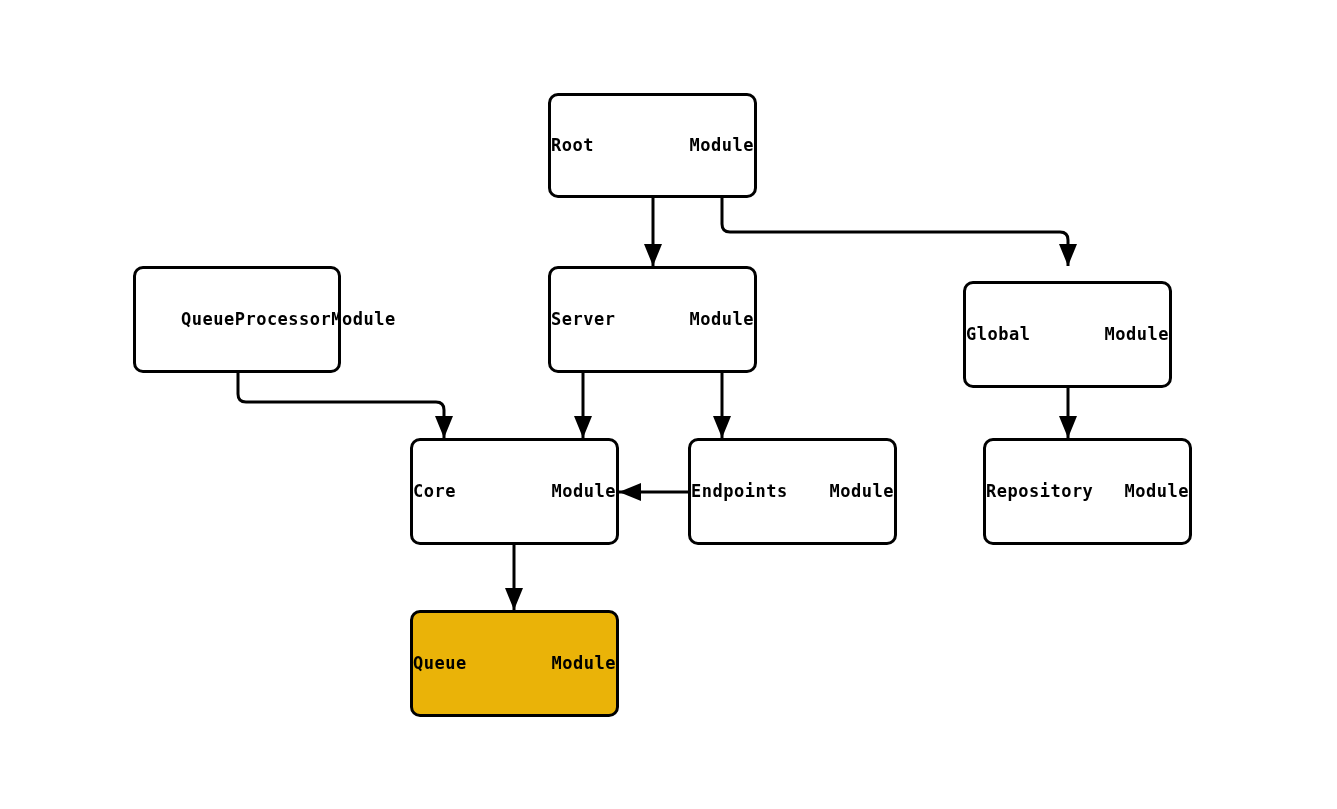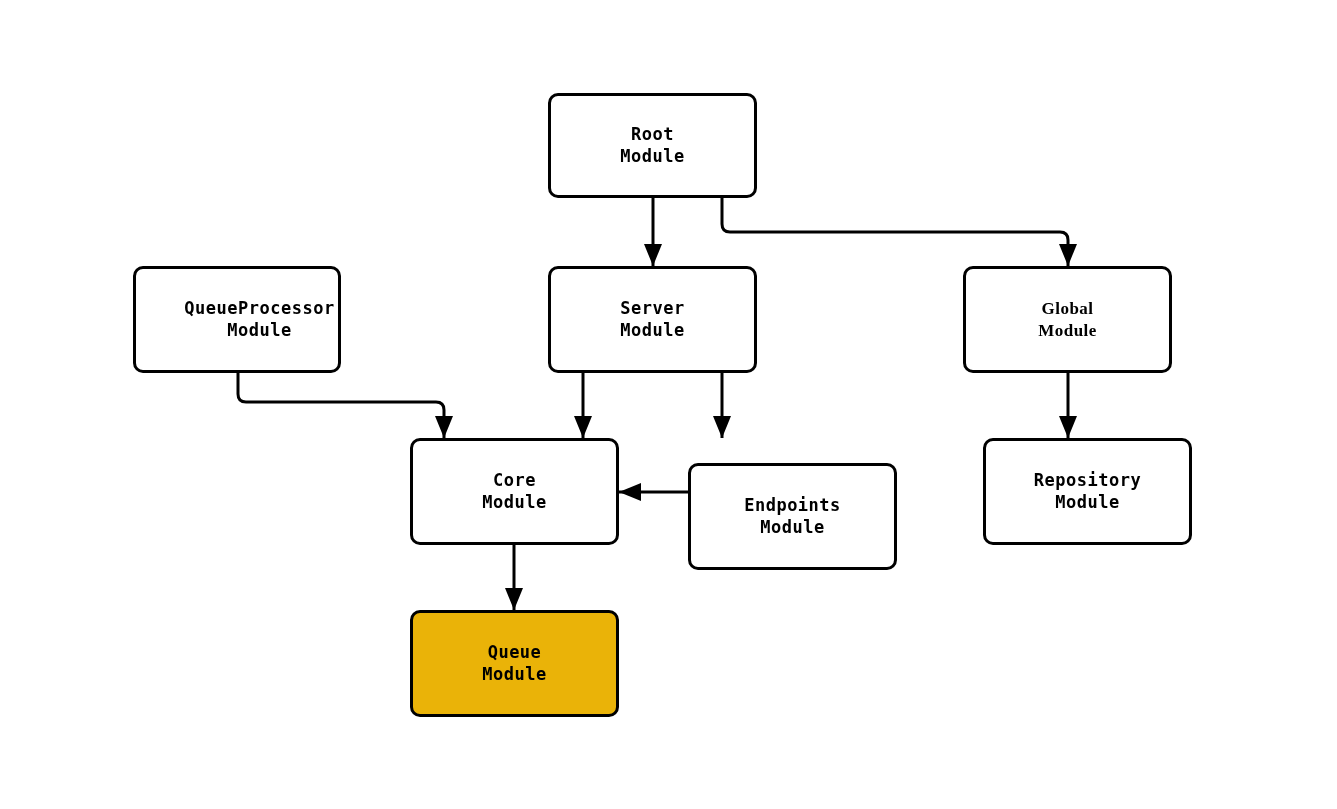--- a/index.html
+++ b/index.html
@@ -22,23 +22,22 @@
     left: 0; top: 0;
     display: block;
   }
   .node {
     position: absolute;
     box-sizing: border-box;
     border: 3px solid #000000;
     border-radius: 10px;
     background: #ffffff;
     display: flex;
-    flex-direction: column;
     align-items: center;
-    justify-content: center;
+    justify-content: space-between;
     text-align: center;
     font-weight: bold;
     font-size: 17px;
     line-height: 21.5px;
     color: #000000;
     letter-spacing: 0.5px;
   }
   .edge {
     fill: none;
     stroke: #000000;
@@ -69,29 +68,29 @@
       <span>Module</span>
     </div>
     <div class="node" style="left: 133px; top: 266px; width: 208px; height: 107px; background: rgb(255, 255, 255); border-color: rgb(0, 0, 0); color: rgb(0, 0, 0); padding-left: 45px;">
       <span>QueueProcessor</span>
       <span>Module</span>
     </div>
     <div class="node" style="left: 548px; top: 266px; width: 209px; height: 107px; background: rgb(255, 255, 255); border-color: rgb(0, 0, 0); color: rgb(0, 0, 0);">
       <span>Server</span>
       <span>Module</span>
     </div>
-    <div class="node" style="left: 963px; top: 266px; width: 209px; height: 107px; background: rgb(255, 255, 255); border-color: rgb(0, 0, 0); color: rgb(0, 0, 0); font-family: Liberation Serif, serif;">
+    <div class="node" style="left: 963px; top: 281px; width: 209px; height: 107px; background: rgb(255, 255, 255); border-color: rgb(0, 0, 0); color: rgb(0, 0, 0);">
       <span>Global</span>
       <span>Module</span>
     </div>
     <div class="node" style="left: 410px; top: 438px; width: 209px; height: 107px; background: rgb(255, 255, 255); border-color: rgb(0, 0, 0); color: rgb(0, 0, 0);">
       <span>Core</span>
       <span>Module</span>
     </div>
-    <div class="node" style="left: 688px; top: 438px; width: 209px; height: 107px; background: rgb(255, 255, 255); border-color: rgb(0, 0, 0); color: rgb(0, 0, 0); margin-top: 25px;">
+    <div class="node" style="left: 688px; top: 438px; width: 209px; height: 107px; background: rgb(255, 255, 255); border-color: rgb(0, 0, 0); color: rgb(0, 0, 0);">
       <span>Endpoints</span>
       <span>Module</span>
     </div>
     <div class="node" style="left: 963px; top: 438px; width: 209px; height: 107px; background: rgb(255, 255, 255); border-color: rgb(0, 0, 0); color: rgb(0, 0, 0); margin-left: 20px;">
       <span>Repository</span>
       <span>Module</span>
     </div>
     <div class="node" style="left: 410px; top: 610px; width: 209px; height: 107px; background: #eab308; border-color: rgb(0, 0, 0); color: rgb(0, 0, 0);">
       <span>Queue</span>
       <span>Module</span>

